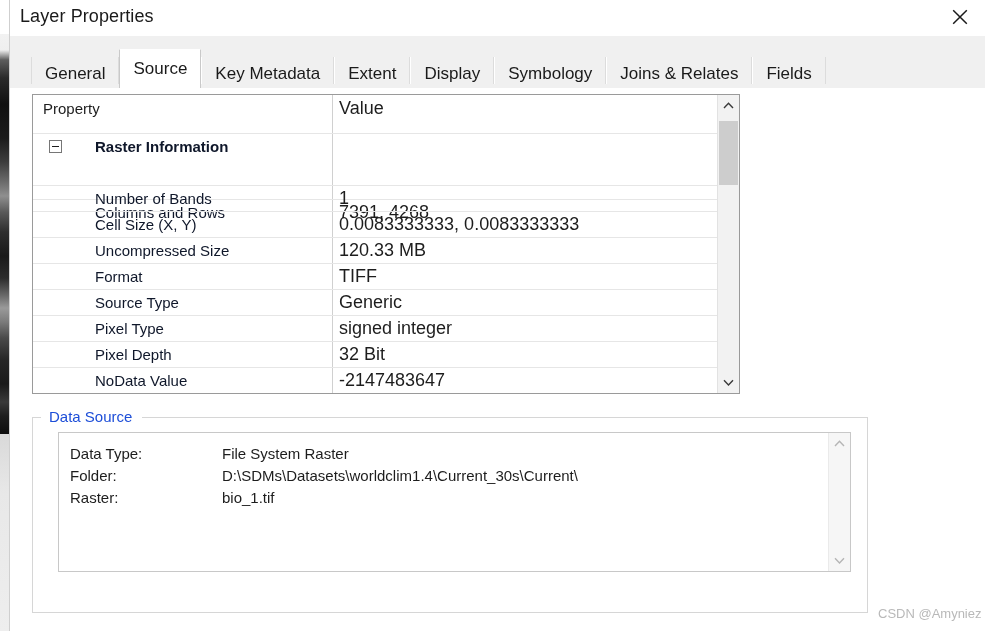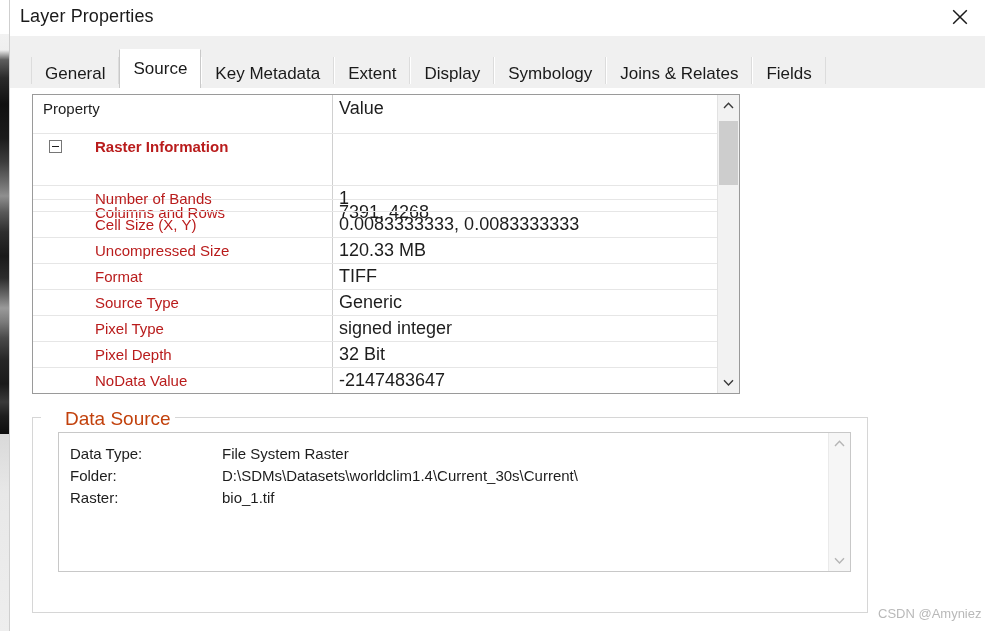--- a/index.html
+++ b/index.html
@@ -172,21 +172,21 @@
   .prow + .prow { }
   .prow .sep {
     position: absolute;
     left: 0; top: 0;
     width: 812px; height: 1px;
     background: #e6e6e6;
   }
   .pname {
     position: absolute;
     font-size: 15px;
-    color: #b91c1c;
+    color: #0f172a;
     white-space: nowrap;
   }
   .pval {
     position: absolute;
     left: 306px;
     font-size: 18px;
     color: #1d1d1d;
     white-space: nowrap;
   }
   .prow.header .pname,
@@ -260,23 +260,23 @@
     background: #d6d6d6;
   }
   .gb-top-right {
     position: absolute;
     left: 110px; top: 9px;
     width: 726px; height: 1px;
     background: #d6d6d6;
   }
   .gb-legend {
     position: absolute;
-    left: 29px; top: 0;
-    font-size: 19px;
-    color: #c2410c;
+    left: 13px; top: 0;
+    font-size: 15px;
+    color: #1d4ed8;
     background: #ffffff;
     padding: 0 4px;
     white-space: nowrap;
   }
   .ds-panel {
     position: absolute;
     left: 26px; top: 24px;
     width: 793px; height: 140px;
     border: 1px solid #c8c8c8;
     background: #ffffff;

